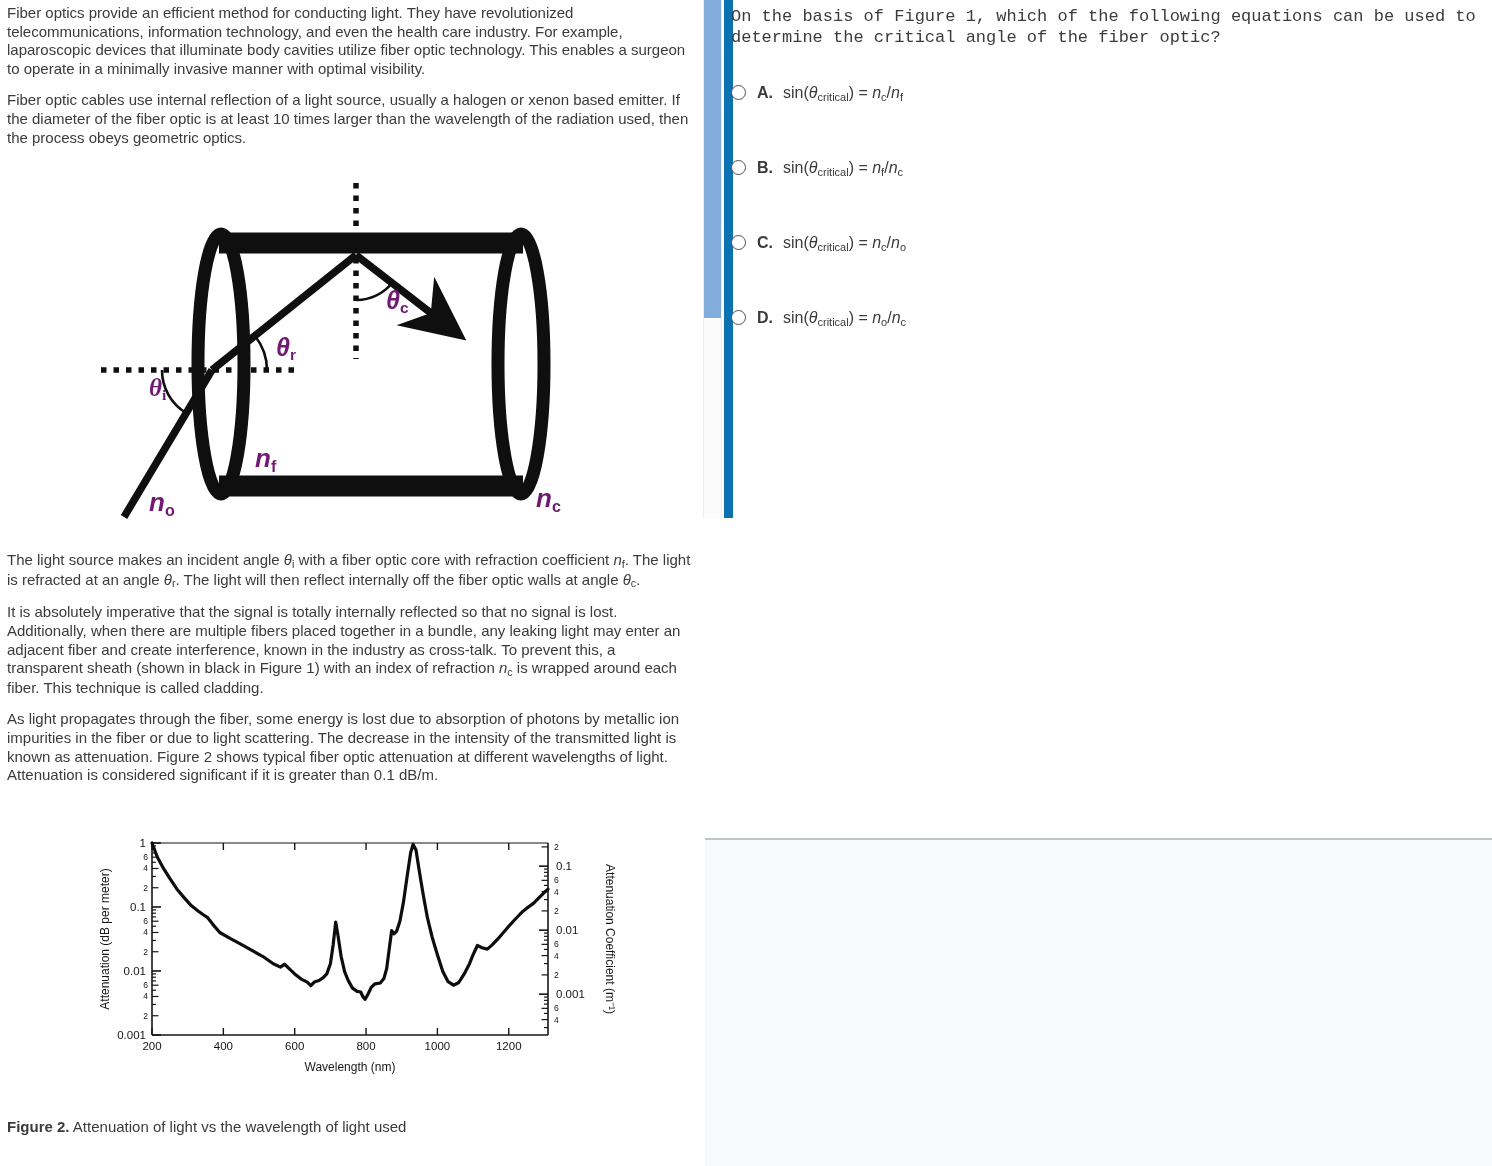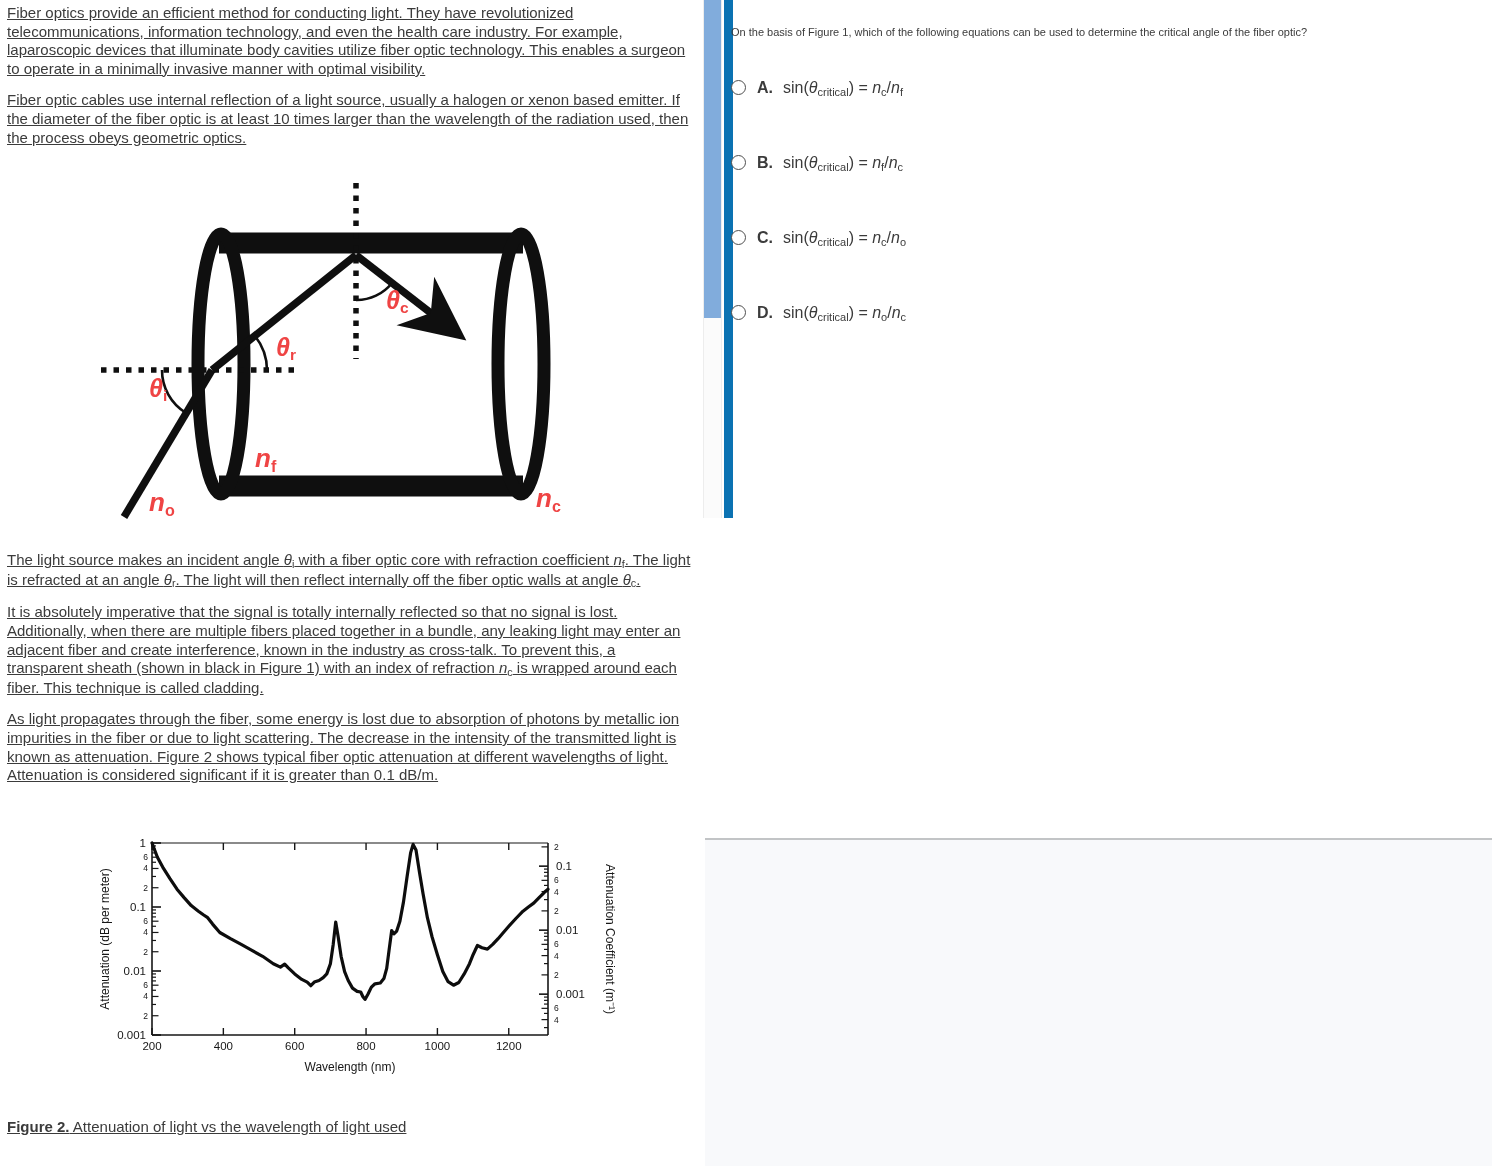--- a/index.html
+++ b/index.html
@@ -2,47 +2,47 @@
 <html style="--text: #3b3b3b; --thumb: #81acdc; --divider: #0b72b2; --footerbg: #f8f9fb; --footerline: #c2c4c6;"><head>
 <meta charset="utf-8">
 <style>
   html,body{margin:0;padding:0;background:#ffffff;width:1492px;height:1166px;overflow:hidden;
     font-family:"Liberation Sans", sans-serif;}
   .page{position:relative;width:1492px;height:1166px;background:#fff;}
 
   
   .passage-panel{position:absolute;left:7px;top:4px;width:684px;color:var(--text,#3b3b3b);
     font-size:15px;line-height:18.6px;}
-  .passage-panel p{margin:0 0 13px 0;text-decoration:underline;}
+  .passage-panel p{margin:0 0 13px 0;}
   .caption{margin:0 0 9px 0 !important;}
   .caption .cap-bold{font-weight:bold;}
 
   .subsc{font-size:0.72em;position:relative;top:0.25em;letter-spacing:0;}
   .it{font-style:italic;}
 
   
   .fig1-wrap{position:relative;width:520px;height:372px;margin:26px 0 6px 86px;}
   .fig1-wrap svg{position:absolute;left:0;top:0;}
-  .f1lab{position:absolute;font-weight:bold;color:#ef4444;white-space:nowrap;}
+  .f1lab{position:absolute;font-weight:bold;color:#701a75;white-space:nowrap;}
   .f1lab .subsc{font-size:0.62em;top:0.28em;}
   .f1-theta{font-size:25px;}
   .f1-n{font-size:26px;}
 
   
   .fig2-wrap{position:relative;margin:42px 0 0 88px;width:520px;height:254px;}
   .fig2-cap{margin-top:37px !important;}
 
   
   .question-panel{position:absolute;left:703px;top:0;width:789px;height:1166px;background:#fff;}
   .scroll-track{position:absolute;left:0;top:0;width:19px;height:518px;background:#fbfbfb;
     border-left:1px solid #ededed;border-right:1px solid #ededed;box-sizing:border-box;}
   .scroll-thumb{position:absolute;left:0;top:0;width:100%;height:318px;background:var(--thumb,#81acdc);}
   .panel-divider{position:absolute;left:21px;top:0;width:9px;height:518px;background:var(--divider,#0b72b2);}
   .q-content{position:absolute;left:28px;top:0;width:752px;}
-  .q-text{margin-top:22px;font-size:11px;line-height:21px;color:var(--text,#3b3b3b);}
+  .q-text{margin-top:6px;font-size:17px;line-height:21px;color:var(--text,#3b3b3b);font-family:Liberation Mono, monospace;}
   .options{margin-top:0;}
   .option{display:flex;align-items:center;margin-top:52px;height:23px;cursor:pointer;}
   .option:first-child{margin-top:33px;}
   .radio{width:15px;height:15px;border:1.5px solid #4f4f4f;border-radius:50%;background:#fff;
     box-sizing:border-box;flex:0 0 auto;}
   .opt-letter{font-weight:bold;font-size:16px;color:var(--text,#3b3b3b);margin-left:11px;width:26px;}
   .opt-formula{font-size:16px;color:var(--text,#3b3b3b);white-space:nowrap;text-align:right;}
   .opt-formula .subsc{font-size:11px;top:3px;}
 
   .answer-footer{position:absolute;left:2px;top:838px;width:787px;height:328px;
@@ -74,21 +74,21 @@
         <line x1="8" y1="197" x2="206" y2="197" stroke="#0f0f0f" stroke-width="5.5" stroke-dasharray="5.5 7"></line>
 
         <line x1="31" y1="344" x2="119" y2="197" stroke="#0f0f0f" stroke-width="7.5"></line>
         <line x1="119" y1="197" x2="263" y2="82" stroke="#0f0f0f" stroke-width="7.5"></line>
         <line x1="263" y1="82" x2="352" y2="151" stroke="#0f0f0f" stroke-width="7.5" marker-end="url(#arrow)"></line>
 
         <path d="M263 127 A45 45 0 0 0 299 110" fill="none" stroke="#0f0f0f" stroke-width="2.6"></path>
         <path d="M174 197 A55 55 0 0 0 162 163" fill="none" stroke="#0f0f0f" stroke-width="2.6"></path>
         <path d="M69 197 A50 50 0 0 0 93 240" fill="none" stroke="#0f0f0f" stroke-width="2.6"></path>
       </svg>
-      <div class="f1lab f1-theta" style="left:56px;top:206px;"><span class="it">θ</span><span class="subsc">i</span></div>
+      <div class="f1lab f1-theta" style="left:56px;top:206px;font-family:Liberation Serif, serif;"><span class="it">θ</span><span class="subsc">i</span></div>
       <div class="f1lab f1-theta" style="left:183px;top:165px;"><span class="it">θ</span><span class="subsc">r</span></div>
       <div class="f1lab f1-theta" style="left:293px;top:118px;"><span class="it">θ</span><span class="subsc">c</span></div>
       <div class="f1lab f1-n" style="left:162px;top:242px;margin-top:34px;"><span class="it">n</span><span class="subsc">f</span></div>
       <div class="f1lab f1-n" style="left:56px;top:320px;"><span class="it">n</span><span class="subsc">o</span></div>
       <div class="f1lab f1-n" style="left:443px;top:316px;"><span class="it">n</span><span class="subsc">c</span></div>
     </div>
 
 
     <p><span>The light source makes an incident angle </span><span class="it">θ</span><span class="subsc">i</span><span> with a fiber optic core with refraction coefficient </span><span class="it">n</span><span class="subsc">f</span><span>. The light is refracted at an angle </span><span class="it">θ</span><span class="subsc">r</span><span>. The light will then reflect internally off the fiber optic walls at angle </span><span class="it">θ</span><span class="subsc">c</span><span>.</span></p>
     <p><span>It is absolutely imperative that the signal is totally internally reflected so that no signal is lost. Additionally, when there are multiple fibers placed together in a bundle, any leaking light may enter an adjacent fiber and create interference, known in the industry as cross-talk. To prevent this, a transparent sheath (shown in black in Figure 1) with an index of refraction </span><span class="it">n</span><span class="subsc">c</span><span> is wrapped around each fiber. This technique is called cladding.</span></p>

